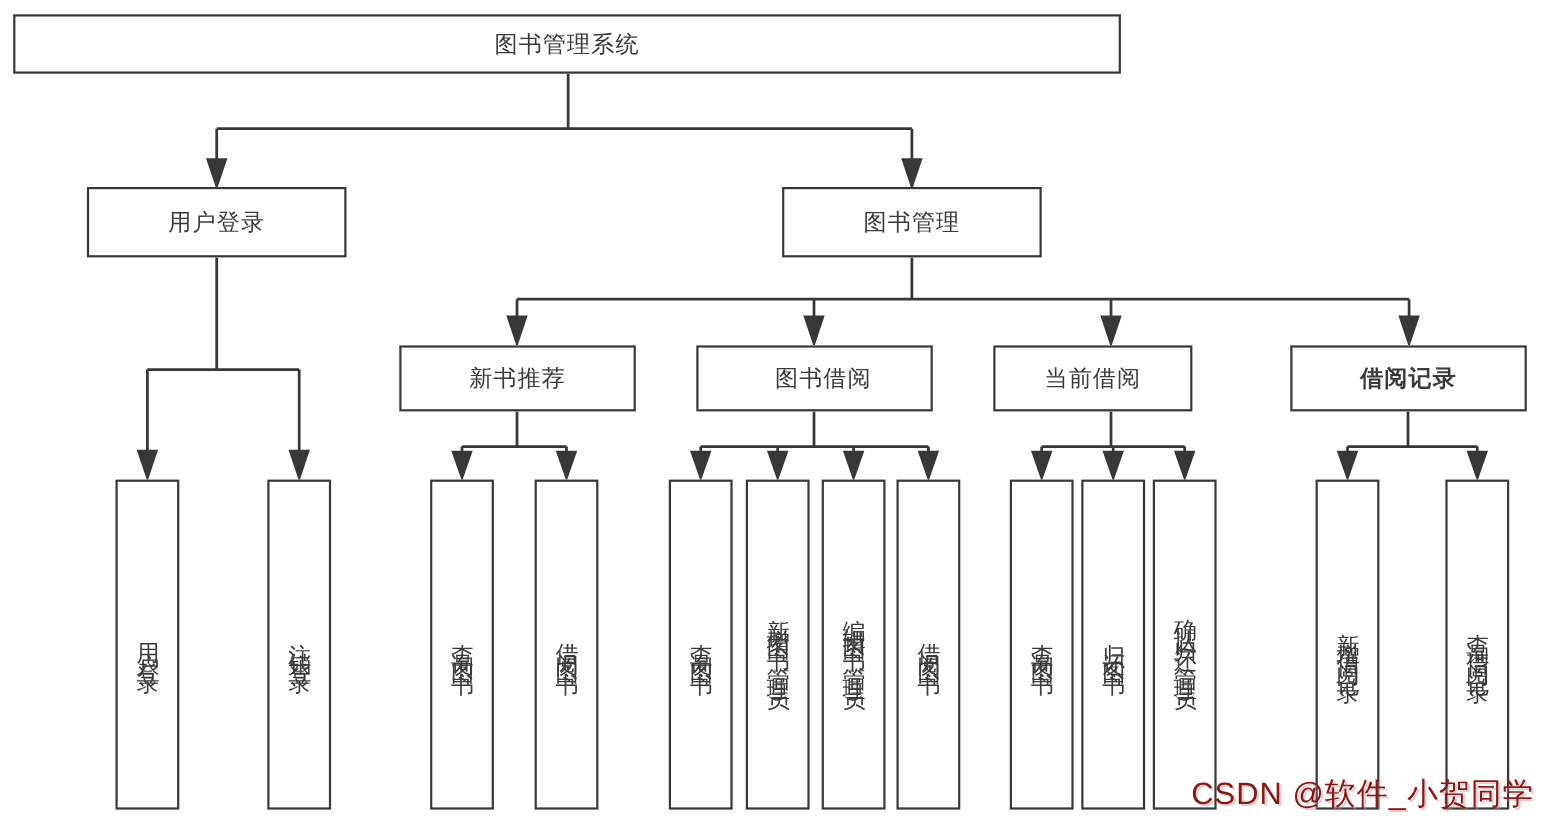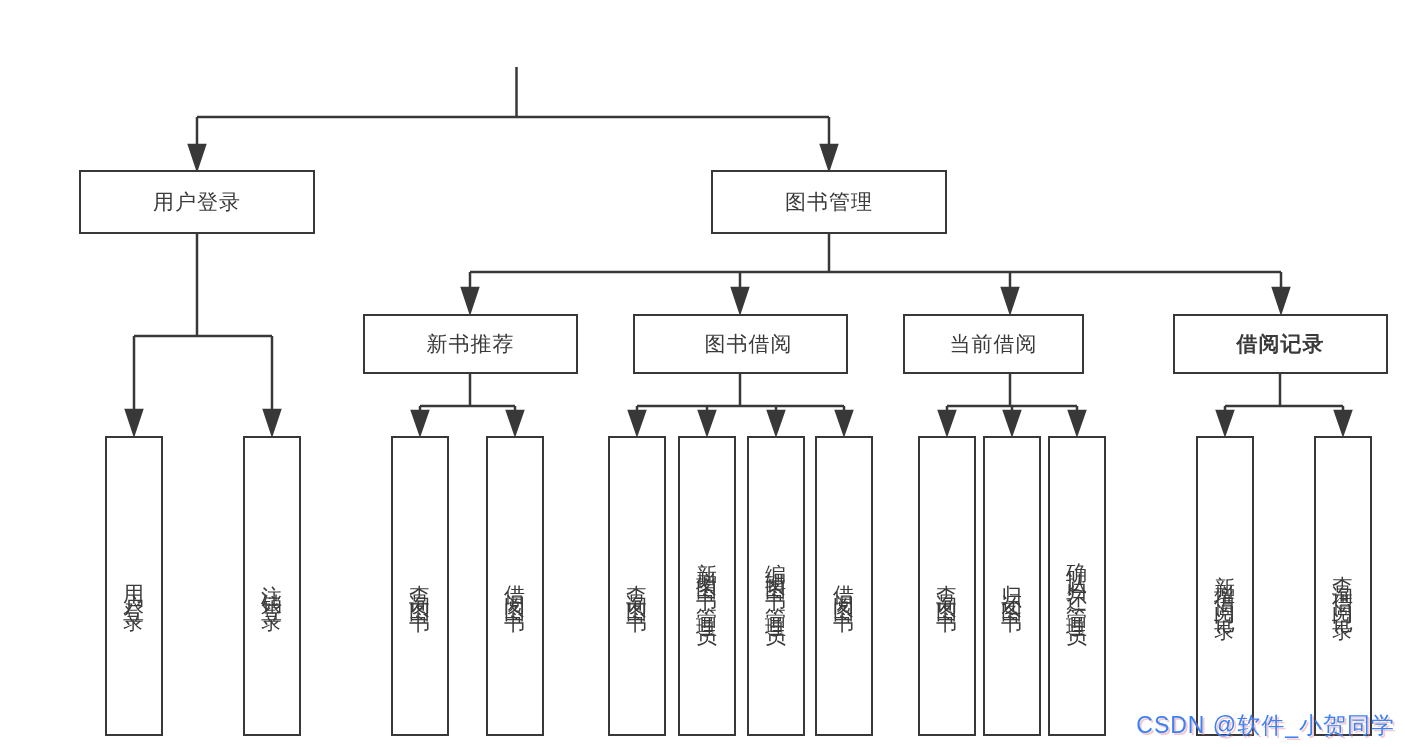--- a/index.html
+++ b/index.html
@@ -38,22 +38,22 @@
     writing-mode: vertical-rl;
     font-size: 21px;
     letter-spacing: 9px;
     line-height: 1;
     color: #3a3a3a;
     white-space: nowrap;
   }
   .watermark {
     position: absolute;
     right: 10px; bottom: 6px;
-    font-size: 23px;
-    color: #3b82f6;
+    font-size: 28px;
+    color: #7f1d1d;
     letter-spacing: 1px;
     text-shadow: 2px 2px 0 rgba(235, 130, 140, 0.45);
     white-space: nowrap;
   }
 </style>
 </head>
 <body>
 
 <div class="canvas">
 
@@ -102,20 +102,23 @@
       </g>
 
       <g>
         <path fill="none" d="M1280,374 V406 M1225,406 H1343 M1225,406 V413 M1343,406 V413"></path>
         <polygon points="1225,434 1217,411 1233,411"></polygon>
         <polygon points="1343,434 1335,411 1351,411"></polygon>
       </g>
     </g>
   </svg>
 
+  <div class="box" style="left:12px; top:13px; width:1007px; height:54px;">
+    <span class="hlabel">图书管理系统</span>
+  </div>
 
   <div class="box" style="left:79px; top:170px; width:236px; height:64px;">
     <span class="hlabel">用户登录</span>
   </div>
   <div class="box" style="left:363px; top:314px; width:215px; height:60px;">
     <span class="hlabel">新书推荐</span>
   </div>
 
   <div class="box" style="left:711px; top:170px; width:236px; height:64px;">
     <span class="hlabel">图书管理</span>

